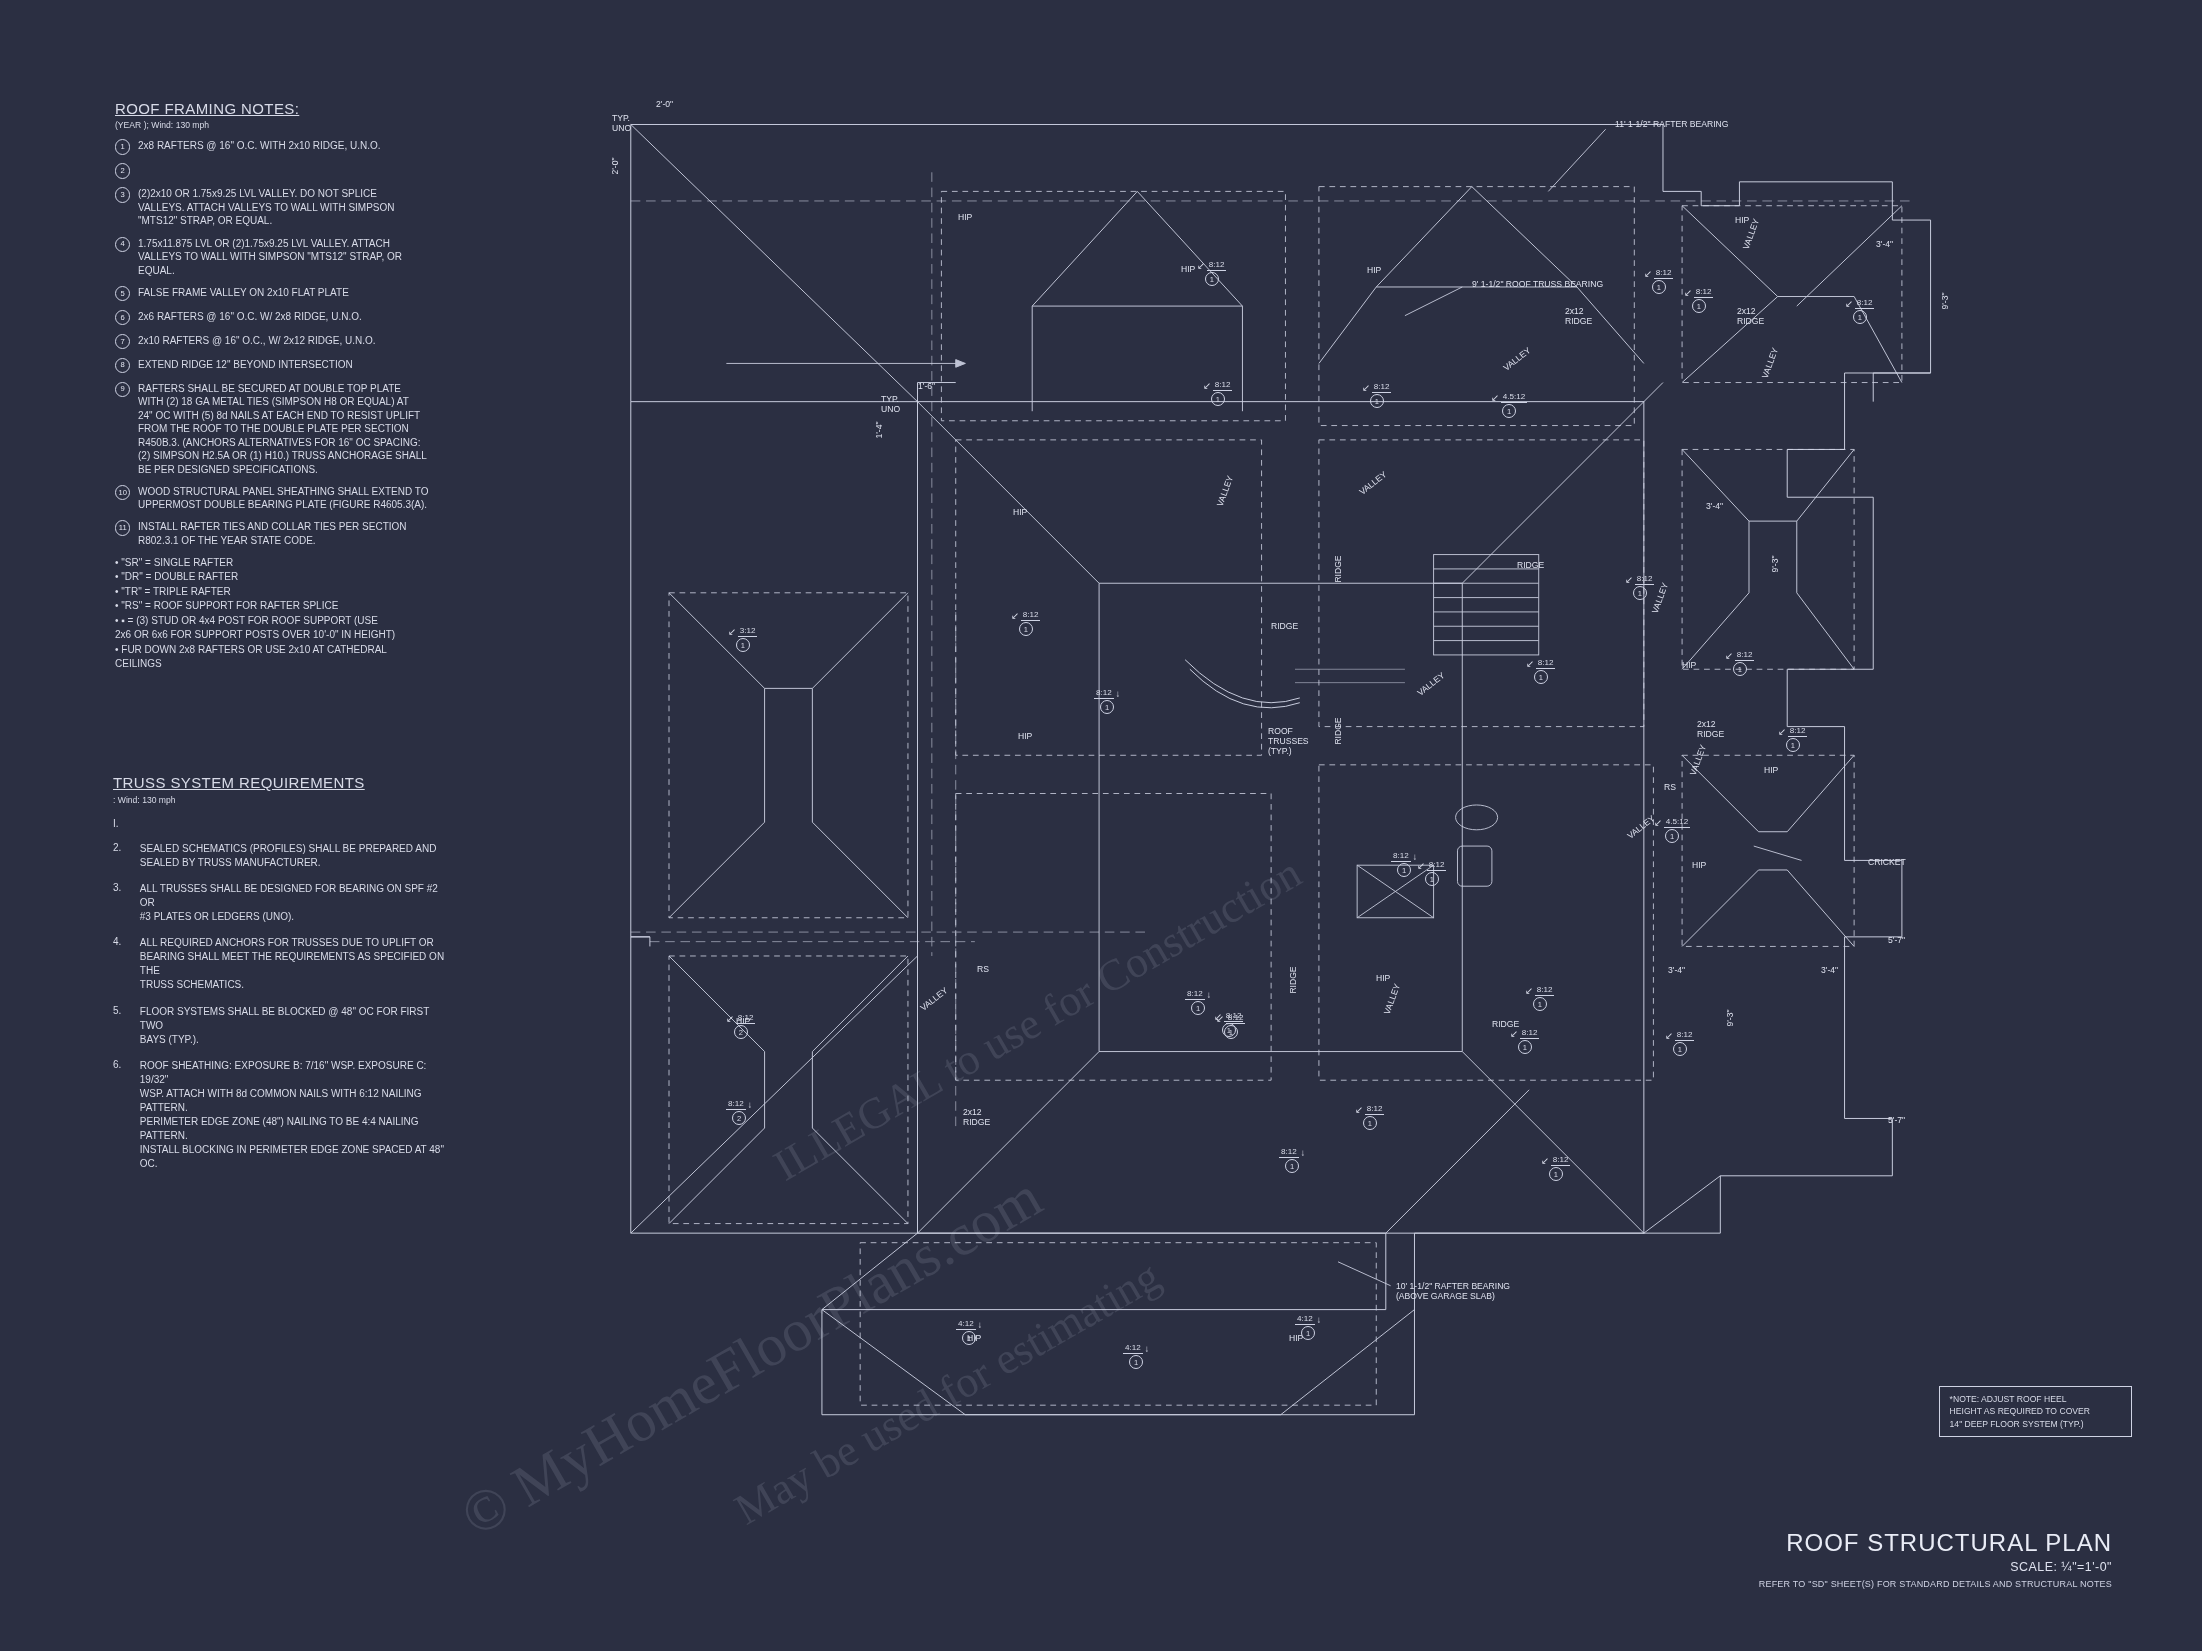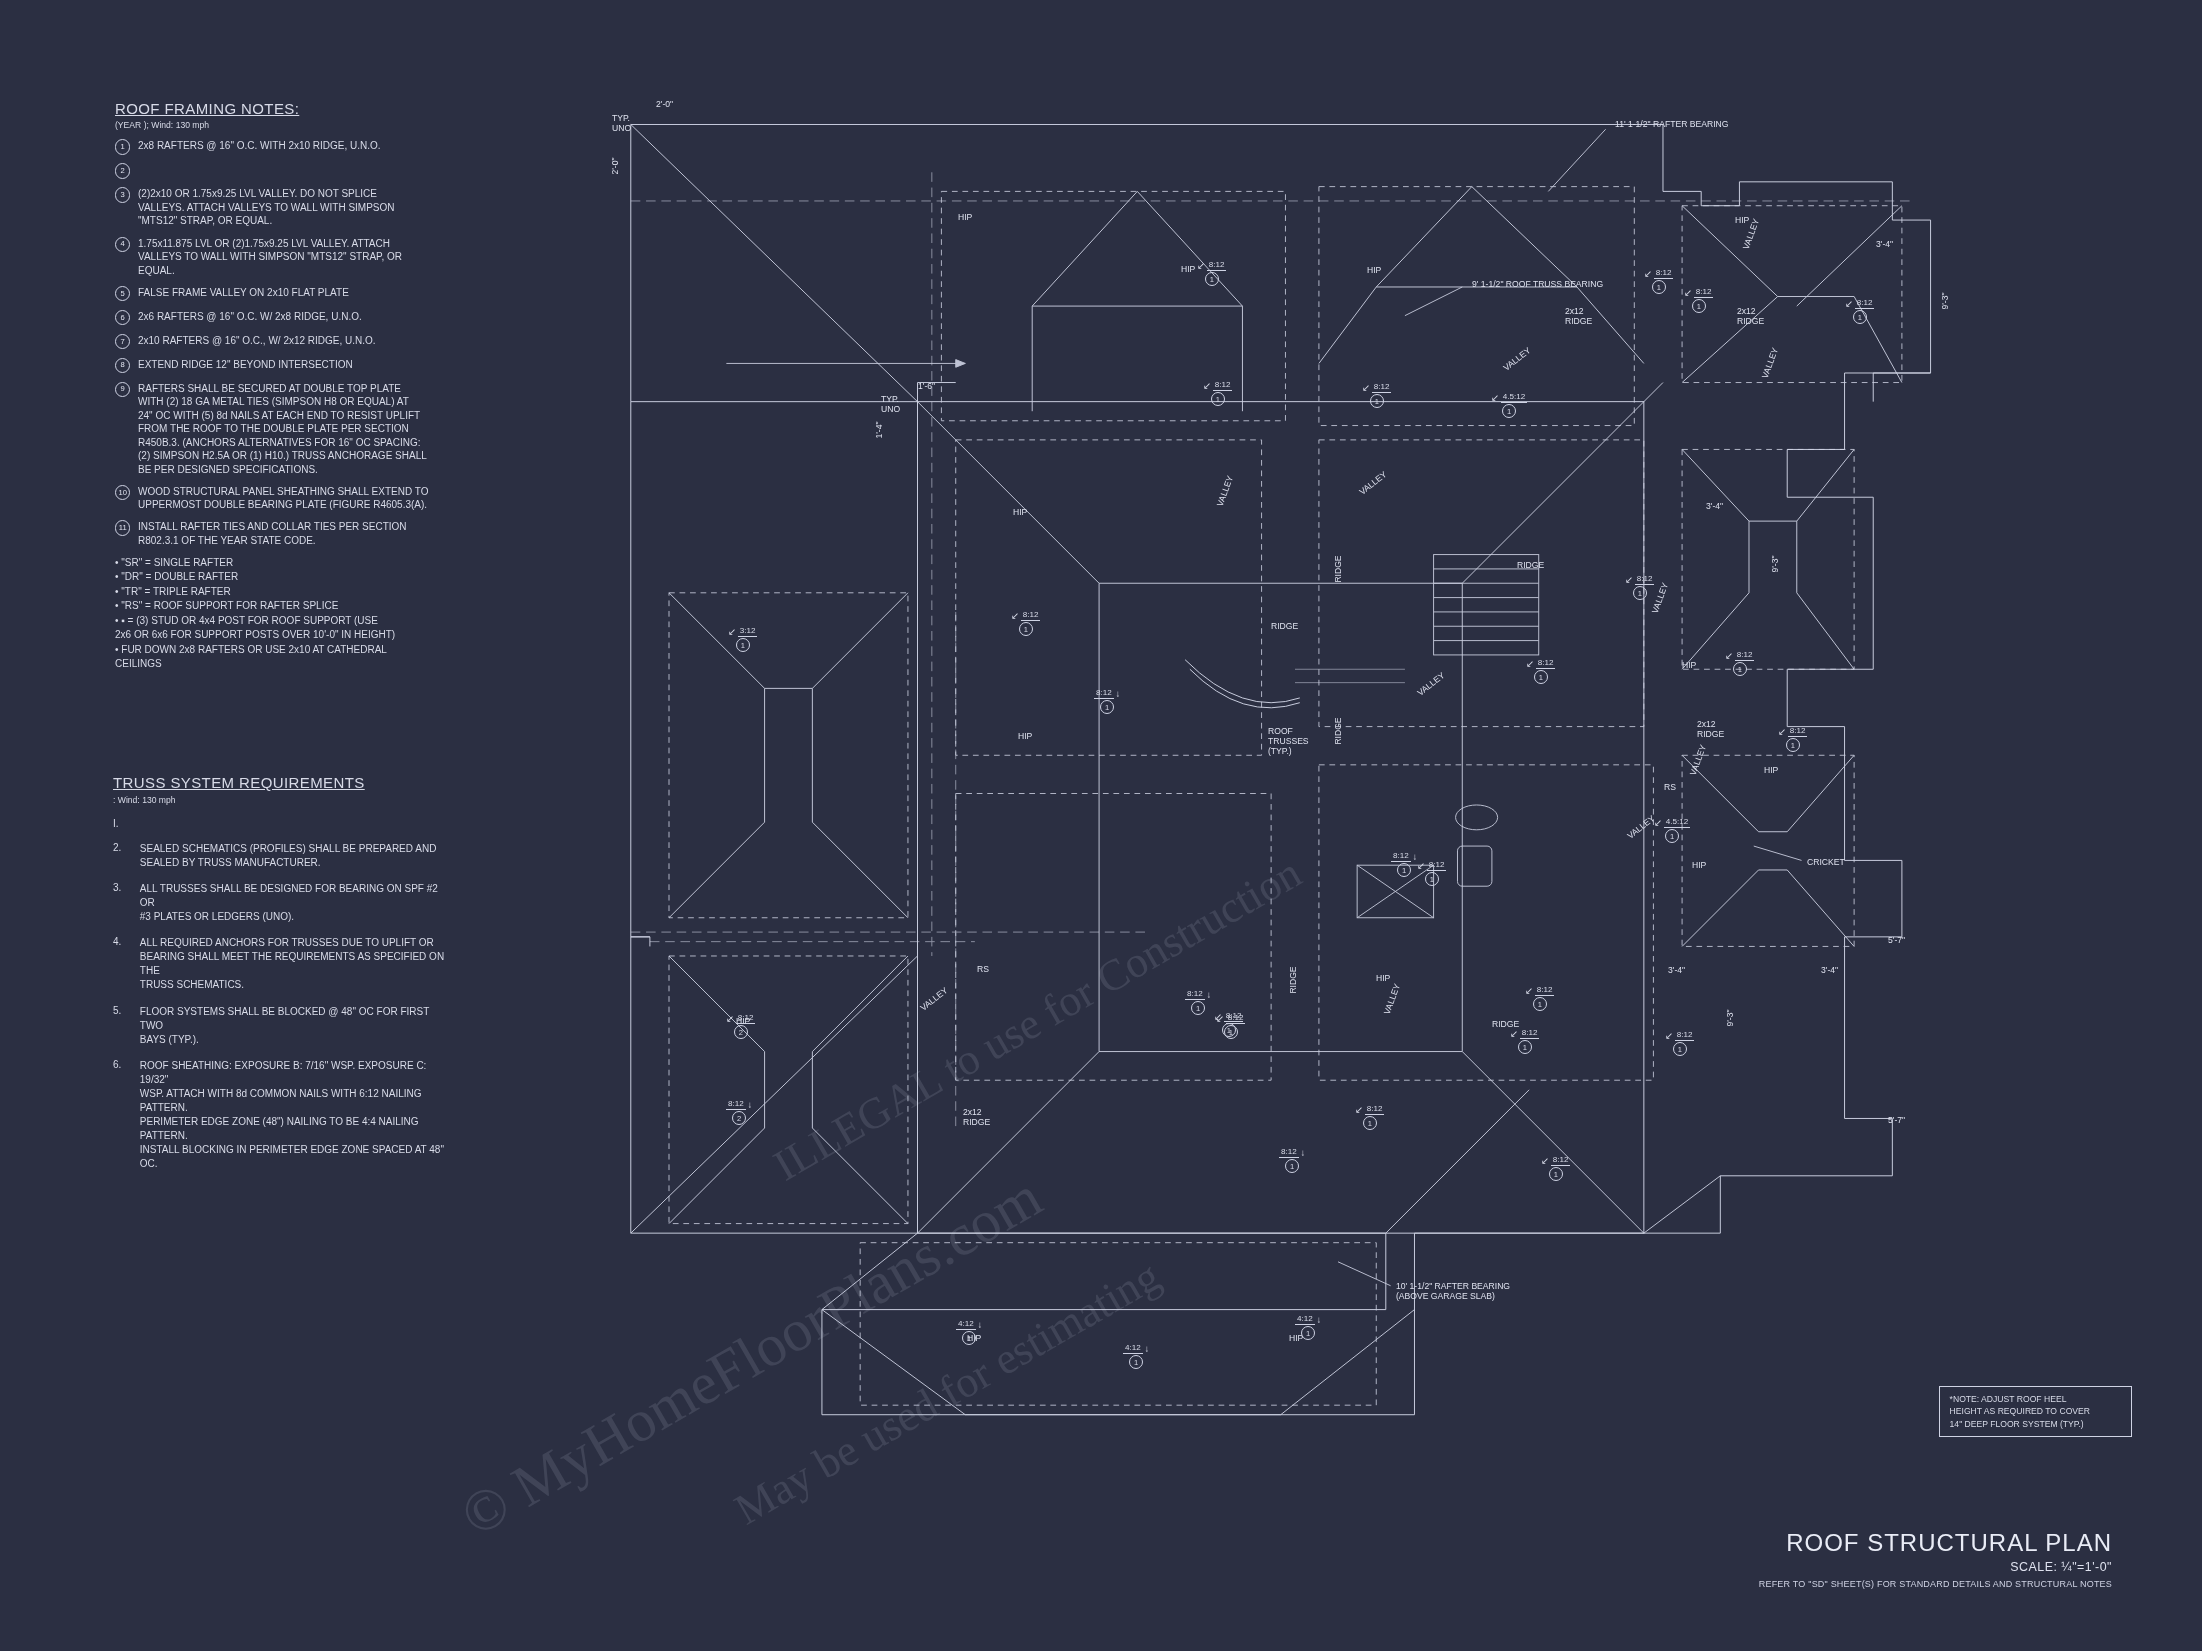--- a/index.html
+++ b/index.html
@@ -286,21 +286,21 @@
       <div class="label" style="left: 656px; top: 99px; white-space: pre;">2'-0"</div>
       <div class="label" style="left: 606px; top: 161px; white-space: pre; transform: rotate(-90deg);">2'-0"</div>
       <div class="label" style="left: 881px; top: 394px; white-space: pre;">TYP.
 UNO</div>
       <div class="label" style="left: 918px; top: 381px; white-space: pre;">1'-6"</div>
       <div class="label" style="left: 870px; top: 425px; white-space: pre; transform: rotate(-90deg);">1'-4"</div>
       <div class="label" style="left: 1615px; top: 119px; white-space: pre;">11' 1-1/2" RAFTER BEARING</div>
       <div class="label" style="left: 1472px; top: 279px; white-space: pre;">9' 1-1/2" ROOF TRUSS BEARING</div>
       <div class="label" style="left: 1396px; top: 1281px; white-space: pre;">10' 1-1/2" RAFTER BEARING
 (ABOVE GARAGE SLAB)</div>
-      <div class="label" style="left: 1807px; top: 857px; white-space: pre;">CRICKET</div>
+      <div class="label" style="left: 1868px; top: 857px; white-space: pre;">CRICKET</div>
       <div class="label" style="left: 1271px; top: 621px; white-space: pre;">RIDGE</div>
       <div class="label" style="left: 1492px; top: 1019px; white-space: pre;">RIDGE</div>
       <div class="label" style="left: 1268px; top: 726px; white-space: pre;">ROOF
 TRUSSES
 (TYP.)</div>
       <div class="label" style="left: 963px; top: 1107px; white-space: pre;">2x12
 RIDGE</div>
       <div class="label" style="left: 1565px; top: 306px; white-space: pre;">2x12
 RIDGE</div>
       <div class="label" style="left: 1737px; top: 306px; white-space: pre;">2x12

